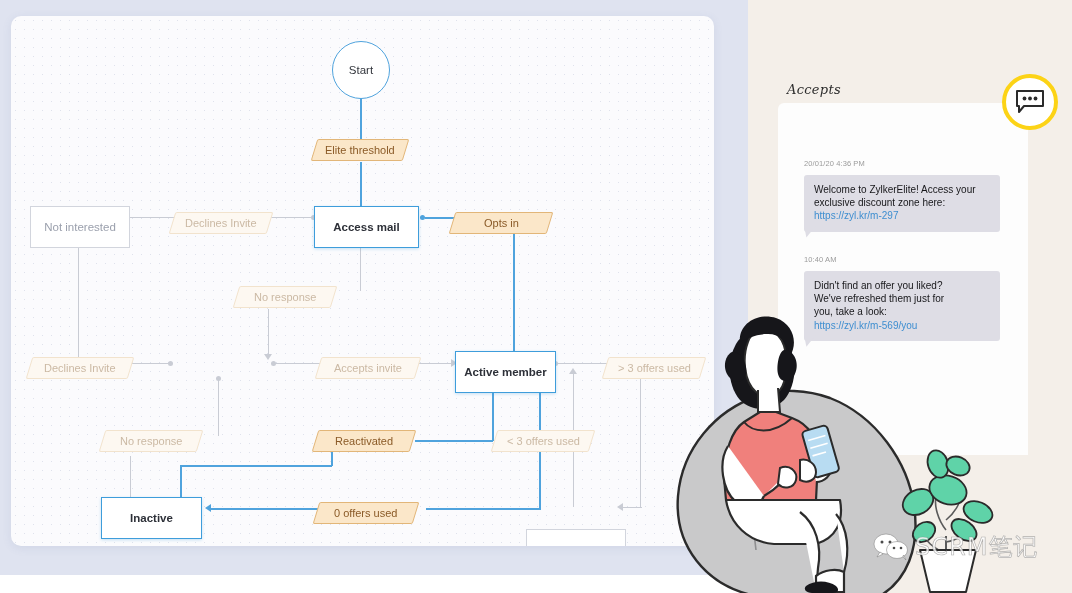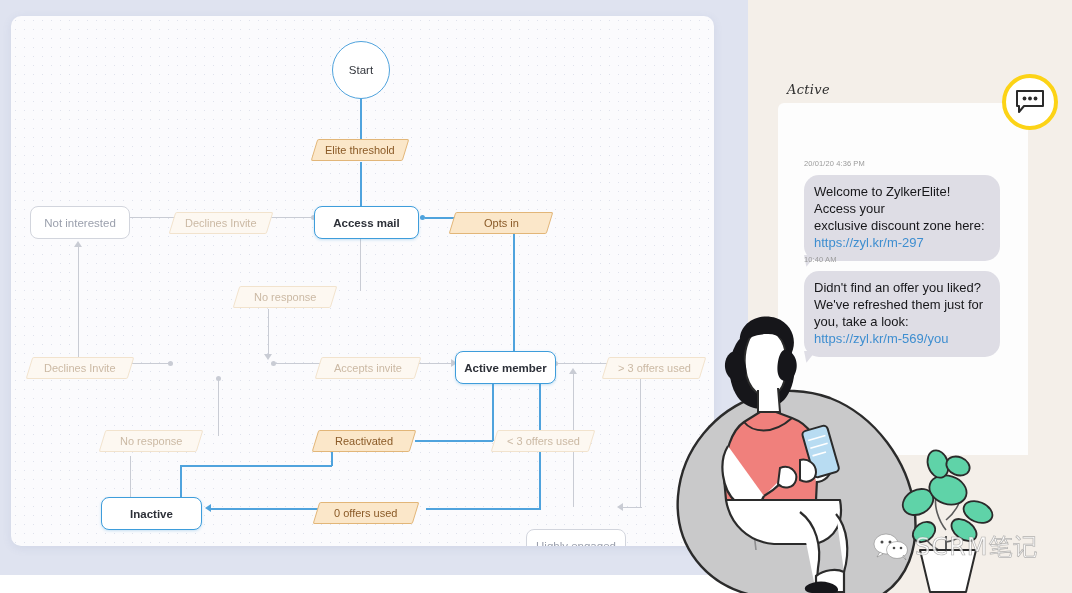--- a/index.html
+++ b/index.html
@@ -30,22 +30,22 @@
     box-shadow: 0 2px 10px rgba(80,95,150,.10);
     overflow: hidden;
     background-image: radial-gradient(#dfe2ec 0.6px, transparent 0.7px);
     background-size: 9px 9px;
   }
   #canvas-inner { position: absolute; inset: 0; }
 
   
   .node {
     position: absolute;
-    height: 33px;
-    border-radius: 8px;
+    height: 42px;
+    border-radius: 0;
     background: #ffffff;
     display: flex; align-items: center; justify-content: center;
     font-size: 11.5px;
     white-space: nowrap;
     z-index: 4;
   }
   .node.dim {
     border: 1px solid #d2d5dd;
     color: #9ba0ad;
   }
@@ -145,23 +145,23 @@
   }
   .msg-time {
     position: absolute;
     font-size: 7.5px;
     color: #9b9b9b;
     letter-spacing: .1px;
   }
   .bubble {
     position: absolute;
     background: #dedde5;
-    border-radius: 15px;
+    border-radius: 3px;
     padding: 8px 10px 9px 10px;
-    font-size: 13px;
+    font-size: 10px;
     line-height: 1.32;
     color: #17171a;
     width: 196px;
   }
   .bubble::after {
     content: "";
     position: absolute;
     left: 0px; bottom: -6px;
     width: 12px; height: 12px;
     background: #dedde5;
@@ -337,21 +337,21 @@
           <span>Highly engaged</span>
         </div>
 
       </div>
     </div>
   </div>
 
   <div id="bottom-strip"></div>
 
   <div id="right-panel">
-    <div id="msg-label">Active</div>
+    <div id="msg-label">Accepts</div>
   </div>
 
   <div id="phone-sheet">
     <div class="msg-time" style="left:26px; top:56px;">20/01/20 4:36 PM</div>
     <div class="bubble" style="left:26px; top:72px;">
       <div>Welcome to ZylkerElite! Access your</div>
       <div>exclusive discount zone here:</div>
       <span class="lnk">https://zyl.kr/m-297</span>
     </div>
 

